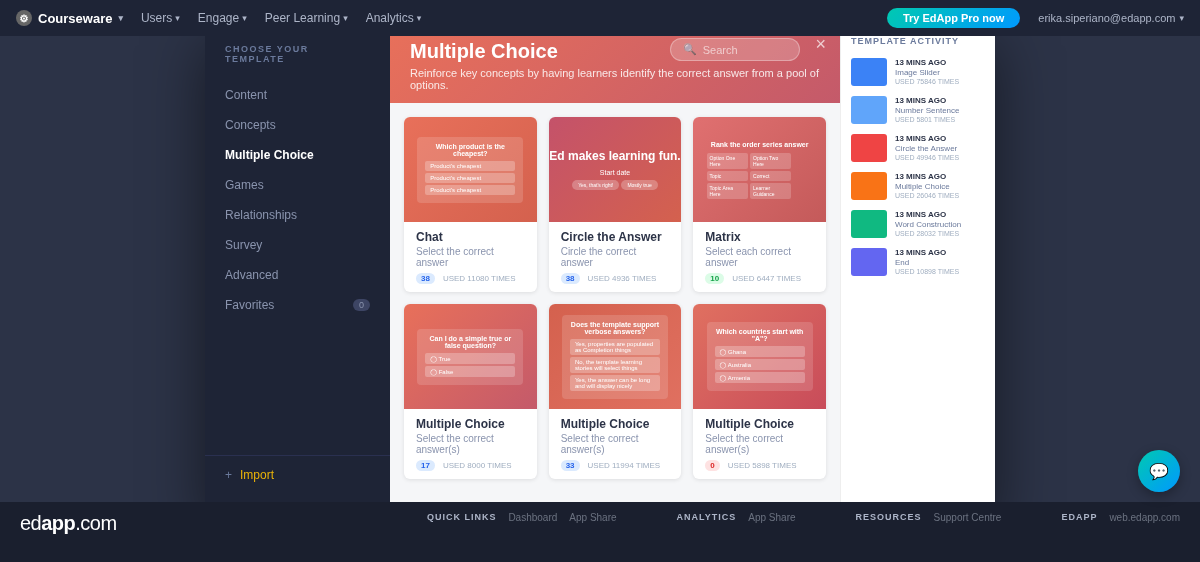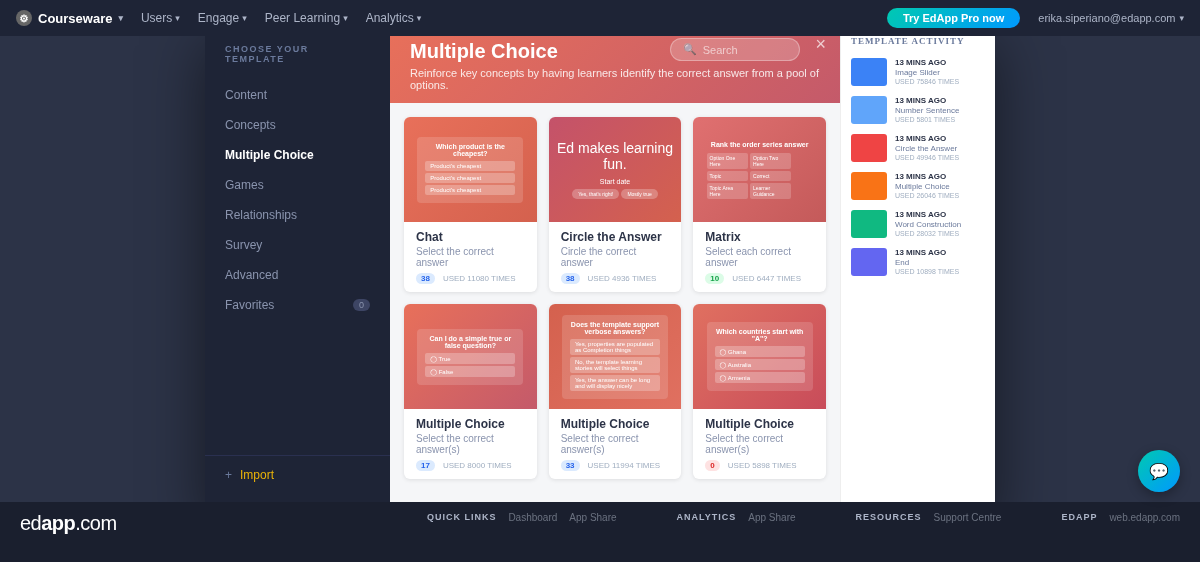--- a/index.html
+++ b/index.html
@@ -356,21 +356,20 @@
       padding: 12px 10px;
       flex-shrink: 0;
     }
     .activity-title {
       font-size: 9px;
       font-weight: 700;
       color: #6b7a9c;
       letter-spacing: 1px;
       text-transform: uppercase;
       margin-bottom: 12px;
-      font-family: Liberation Serif, serif;
     }
     .activity-item {
       display: flex;
       gap: 8px;
       margin-bottom: 10px;
       align-items: flex-start;
     }
     .activity-thumb {
       width: 36px;
       height: 28px;
@@ -515,21 +514,21 @@
               <div class="card-meta">
                 <span class="card-badge badge-blue">38</span>
                 <span class="card-usage">USED 11080 TIMES</span>
               </div>
             </div>
           </div>
 
           <div class="template-card">
             <div class="card-preview" style="background: linear-gradient(135deg, #c4526a, #d4614e);">
               <div style="text-align:center;color:#fff;font-size:7px;">
-                <div style="font-size:14px;font-weight:400;margin-bottom:6px;">Ed makes learning fun.</div>
+                <div style="font-size:12px;font-weight:700;margin-bottom:6px;">Ed makes learning fun.</div>
                 <div style="font-size:7px;margin-bottom:4px;">Start date</div>
                 <div class="preview-circle-items">
                   <span class="preview-circle-item">Yes, that's right!</span>
                   <span class="preview-circle-item">Mostly true</span>
                 </div>
               </div>
             </div>
             <div class="card-info">
               <div class="card-title">Circle the Answer</div>
               <div class="card-desc">Circle the correct answer</div>

